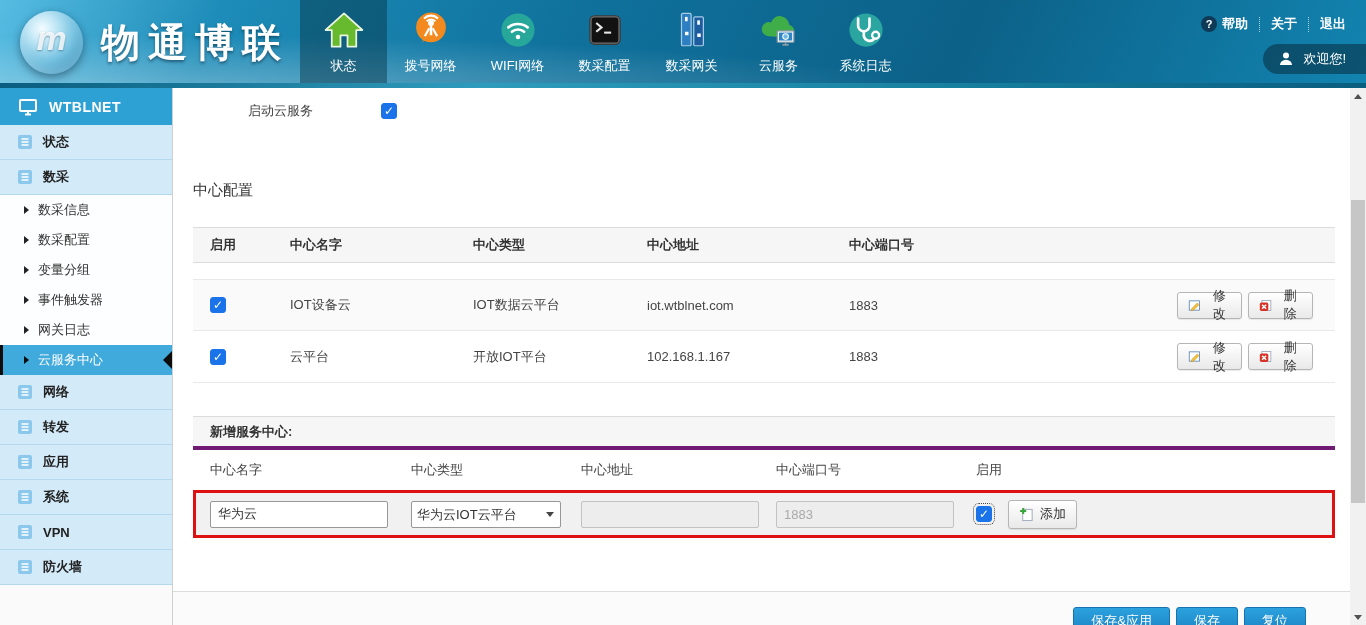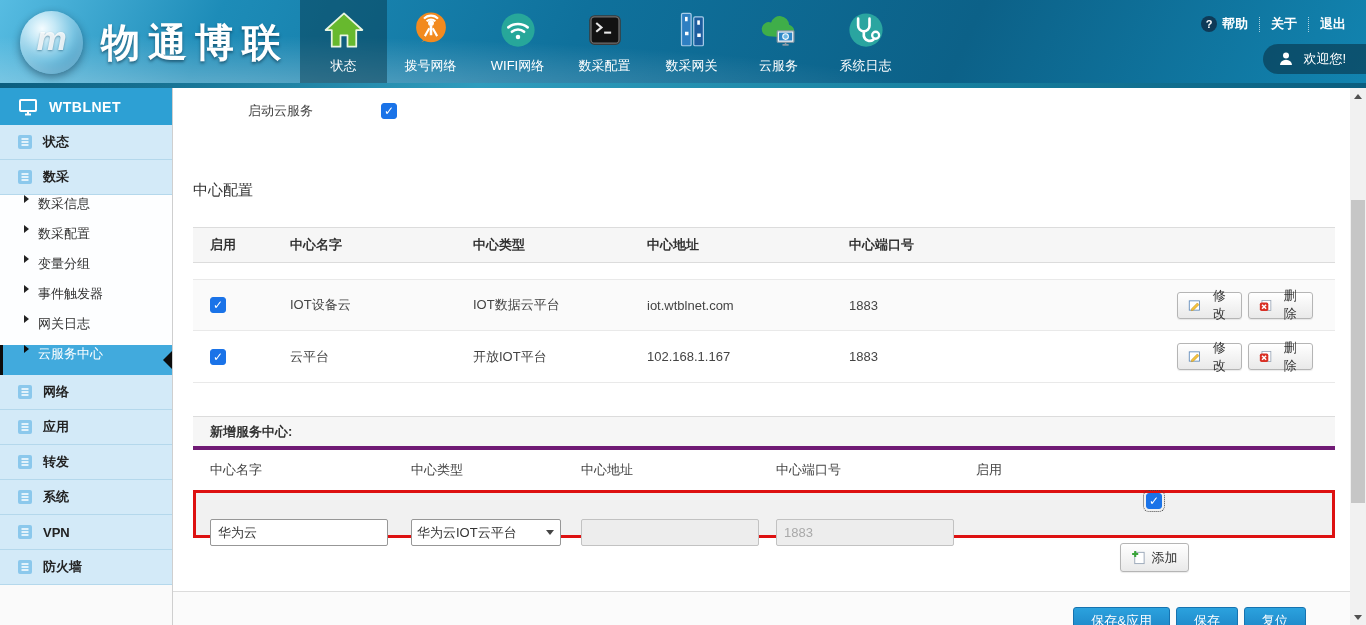--- a/index.html
+++ b/index.html
@@ -47,21 +47,21 @@
   .layout { display:flex; height:537px; }
 
   
   .sidebar { width:173px; flex:none; background:#fafafa; border-right:1px solid #cfcfcf; }
   .side-header { height:37px; background:#2da0d4; color:#fff; display:flex; align-items:center;
     gap:11px; padding-left:18px; font-weight:bold; font-size:14px; letter-spacing:.5px; }
   .side-item { cursor:pointer; }
   .side-item.top { height:35px; background:#d3eaf8; border-bottom:1px solid #b4d8ec;
     display:flex; align-items:center; gap:10px; padding-left:17px; font-weight:bold;
     font-size:13px; color:#222; }
-  .side-item.sub { height:30px; background:#fdfeff; display:flex; gap:9px;
+  .side-item.sub { height:30px; background:#fdfeff; display:flex; align-items:center; gap:9px;
     padding-left:24px; font-size:13px; color:#333; }
   .sub-arrow { width:0; height:0; border-left:5px solid #222; border-top:4px solid transparent;
     border-bottom:4px solid transparent; flex:none; }
   .side-item.sub.active { background:#41aadd; color:#fff; position:relative; }
   .side-item.sub.active .sub-arrow { border-left-color:#0c0c0c; }
   .side-item.sub.active::before { content:""; position:absolute; left:0; top:0; bottom:0; width:3px; background:#0c0c0c; }
   .side-item.sub.active::after { content:""; position:absolute; right:0; top:50%;
     transform:translateY(-50%); border-right:9px solid #0c0c0c;
     border-top:9px solid transparent; border-bottom:9px solid transparent; }
   .licon { width:16px; height:16px; flex:none; }
@@ -101,21 +101,21 @@
     color:#333; padding:0 7px; border-radius:2px;
     font-family:"Liberation Sans","DejaVu Sans",sans-serif; }
   .txt.dim { background:#ededed; border-color:#c2c2c2; }
   .txt::placeholder { color:#a9a9a9; }
   .selwrap { position:relative; width:150px; display:inline-block; }
   .sel { width:150px; height:27px; border:1px solid #979797; background:#fff; font-size:13px;
     color:#333; padding:0 20px 0 5px; border-radius:2px; appearance:none; -webkit-appearance:none;
     font-family:"Liberation Sans","DejaVu Sans",sans-serif; }
   .chev { position:absolute; right:7px; top:11px; width:0; height:0; border-top:5px solid #444;
     border-left:4px solid transparent; border-right:4px solid transparent; pointer-events:none; }
-  .enable-cell { display:flex; align-items:center; gap:34px;flex-direction:column; }
+  .enable-cell { display:flex; align-items:center; gap:16px; }
 
   .footer { margin-top:auto; border-top:1px solid #dcdcdc; background:#fbfbfb; height:34px;
     display:flex; justify-content:flex-end; gap:6px; padding:15px 44px 0 0; }
   .btn-blue { height:28px; padding:0 17px; background:linear-gradient(#2ba2de,#1b80c2);
     border:1px solid #1673b0; border-radius:3px; color:#fff; font-size:13px;
     display:flex; align-items:center; cursor:pointer; }
 
   
   .scrollbar { width:16px; flex:none; background:#f1f1f1; position:relative; }
   .sb-btn { position:absolute; left:0; width:16px; height:16px; display:flex; align-items:center;
@@ -283,28 +283,28 @@
           <rect x="1" y="1" width="14" height="14" rx="2" fill="#8bc8ec"></rect>
           <path d="M4.5 5 h7 M4.5 8 h7 M4.5 11 h7" stroke="#fff" stroke-width="1.5"></path>
         </svg>
       <span>网络</span>
     </div>
     <div class="side-item top">
       <svg class="licon" viewBox="0 0 16 16">
           <rect x="1" y="1" width="14" height="14" rx="2" fill="#8bc8ec"></rect>
           <path d="M4.5 5 h7 M4.5 8 h7 M4.5 11 h7" stroke="#fff" stroke-width="1.5"></path>
         </svg>
+      <span>转发</span>
+    </div>
+    <div class="side-item top">
+      <svg class="licon" viewBox="0 0 16 16">
+          <rect x="1" y="1" width="14" height="14" rx="2" fill="#8bc8ec"></rect>
+          <path d="M4.5 5 h7 M4.5 8 h7 M4.5 11 h7" stroke="#fff" stroke-width="1.5"></path>
+        </svg>
       <span>应用</span>
-    </div>
-    <div class="side-item top">
-      <svg class="licon" viewBox="0 0 16 16">
-          <rect x="1" y="1" width="14" height="14" rx="2" fill="#8bc8ec"></rect>
-          <path d="M4.5 5 h7 M4.5 8 h7 M4.5 11 h7" stroke="#fff" stroke-width="1.5"></path>
-        </svg>
-      <span>转发</span>
     </div>
     <div class="side-item top">
       <svg class="licon" viewBox="0 0 16 16">
           <rect x="1" y="1" width="14" height="14" rx="2" fill="#8bc8ec"></rect>
           <path d="M4.5 5 h7 M4.5 8 h7 M4.5 11 h7" stroke="#fff" stroke-width="1.5"></path>
         </svg>
       <span>系统</span>
     </div>
     <div class="side-item top">
       <svg class="licon" viewBox="0 0 16 16">

